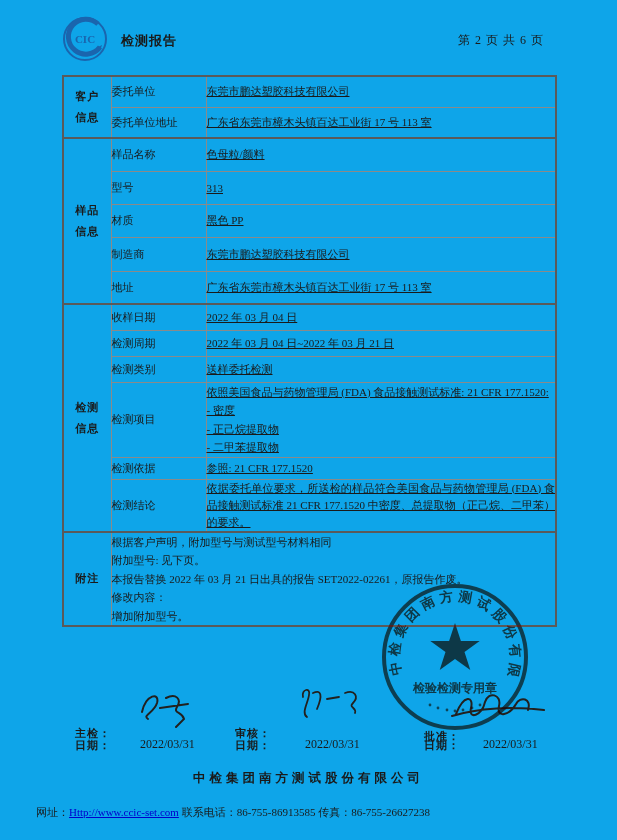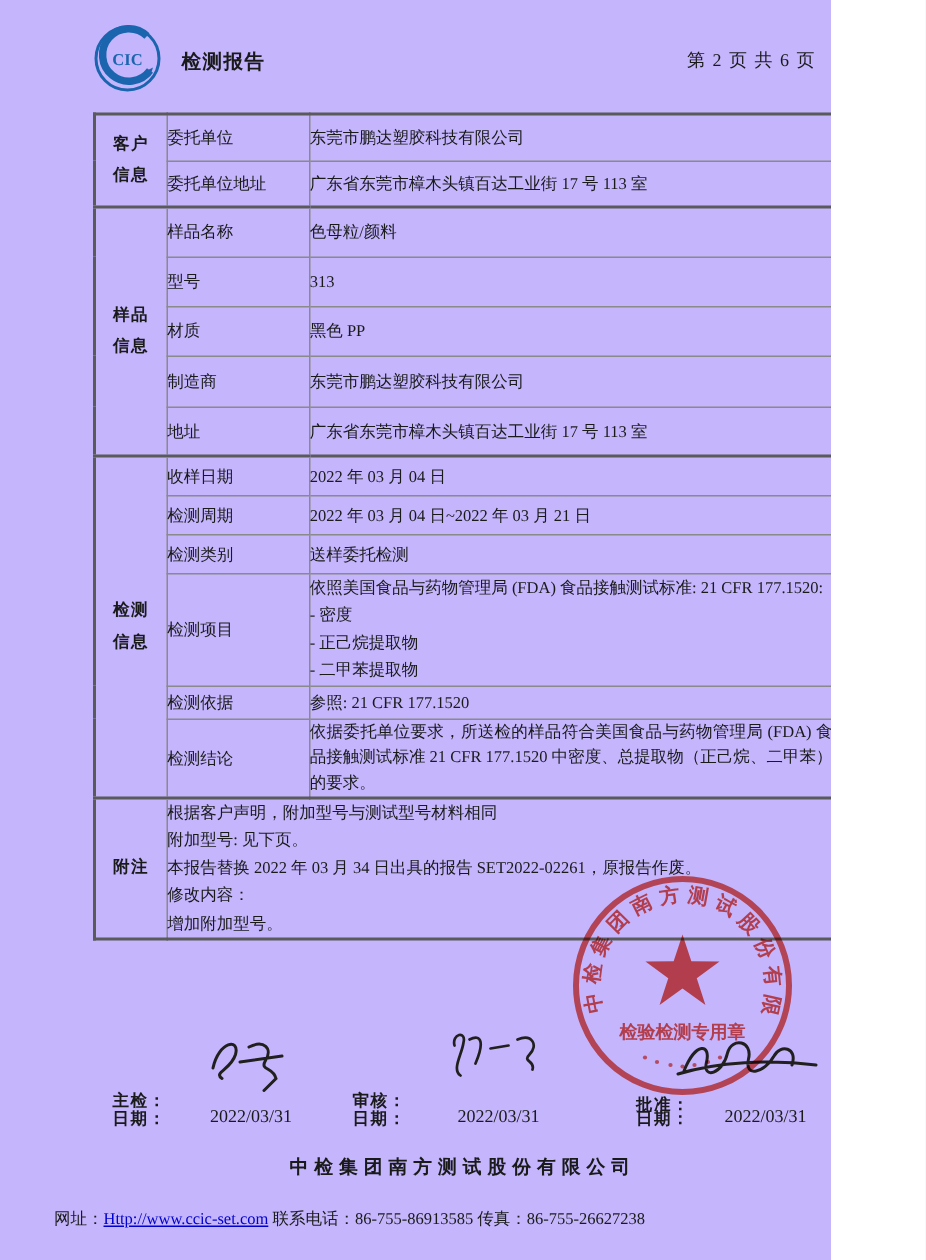--- a/index.html
+++ b/index.html
@@ -1,34 +1,34 @@
 <!DOCTYPE html>
 <html><head>
 <meta charset="utf-8">
 <style>
   html,body{margin:0;padding:0;background:#fff;}
-  .page{position:relative;width:554px;height:840px;background:#c4b5fd;overflow:hidden;
+  .page{position:relative;width:617px;height:840px;background:#0ea5e9;overflow:hidden;
         font-family:"Liberation Serif","DejaVu Serif",serif;color:#1a1a1a;}
 
   
   .hdr-logo{position:absolute;left:60px;top:14px;width:50px;height:50px;}
   .hdr-title{position:absolute;left:121px;top:32px;font-size:13px;font-weight:bold;letter-spacing:1px;}
   .hdr-no{position:absolute;left:232px;top:32px;font-size:12px;font-weight:bold;}
   .hdr-page{position:absolute;left:458px;top:32px;font-size:12px;font-weight:normal;letter-spacing:1px;}
 
   
   table.report{position:absolute;left:62px;top:75px;width:493px;border-collapse:collapse;table-layout:fixed;
                font-size:11px;}
   table.report col.c1{width:48px;} table.report col.c2{width:95px;} table.report col.c3{width:350px;}
   table.report td{border:1px solid #8a8a8a;vertical-align:middle;padding:0;}
   table.report{border:2px solid #5a5a5a;}
   td.sec{font-weight:bold;text-align:center;line-height:1.9;letter-spacing:1px;}
   tr.secline td{border-top:2px solid #5a5a5a;}
   td.fld{padding-left:8px;}
-  td.val{padding-left:12px;padding-right:8px;}
+  td.val{padding-left:12px;padding-right:8px;text-decoration:underline;}
   td.multiline{line-height:18.5px;padding-top:3px;padding-bottom:3px;}
   td.concl{line-height:17px;padding-top:4px;padding-bottom:4px;text-align:justify;}
   td.notes{line-height:18.5px;padding:5px 10px 5px 7px;}
   .h31{height:31px}.h33{height:33px}.h34{height:34px}.h26{height:26px}.h22{height:22px}
 
   
   .siglabel{position:absolute;font-size:11px;font-weight:bold;letter-spacing:1px;margin-top:24px;}
   .sigimg{position:absolute;}
   .dlabel{position:absolute;top:738px;font-size:11px;font-weight:bold;letter-spacing:1px;}
   .dval{position:absolute;top:737px;font-size:12px;}
@@ -127,21 +127,21 @@
     <tr>
       <td class="fld">检测结论</td>
       <td class="val concl">依据委托单位要求，所送检的样品符合美国食品与药物管理局 (FDA) 食品接触测试标准 21 CFR 177.1520 中密度、总提取物（正己烷、二甲苯）的要求。</td>
     </tr>
 
     <tr class="secline">
       <td class="sec">附注</td>
       <td class="notes" colspan="2">
         <div>根据客户声明，附加型号与测试型号材料相同</div>
         <div>附加型号: 见下页。</div>
-        <div>本报告替换 2022 年 03 月 34 日出具的报告 SET2022-02261，原报告作废。</div>
+        <div>本报告替换 2022 年 03 月 21 日出具的报告 SET2022-02261，原报告作废。</div>
         <div>修改内容：</div>
         <div>增加附加型号。</div>
       </td>
     </tr>
   </tbody>
     </table>
 
   <div class="siglabel" style="left:75px;top:702px;">主检：</div>
   <svg class="sigimg" style="left:130px;top:686px;" width="80" height="42" viewBox="0 0 80 42" aria-label="赵亮">
     <path d="M12,26 C16,8 30,6 27,17 C24,27 12,29 18,33 M36,12 C46,7 52,13 47,21 C43,28 52,25 54,33 L46,41 M30,22 L58,18" fill="none" stroke="#22201e" stroke-width="2" stroke-linecap="round"></path>

